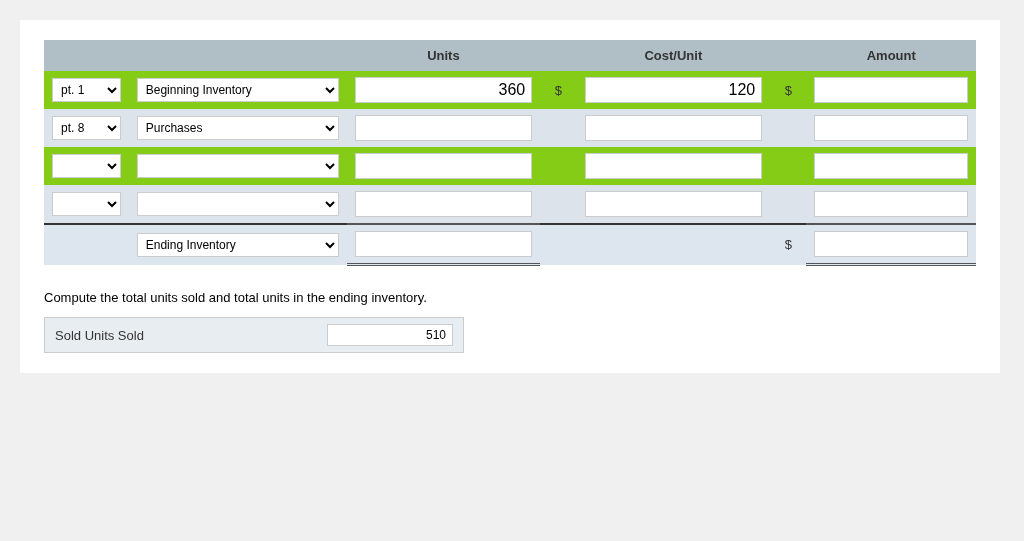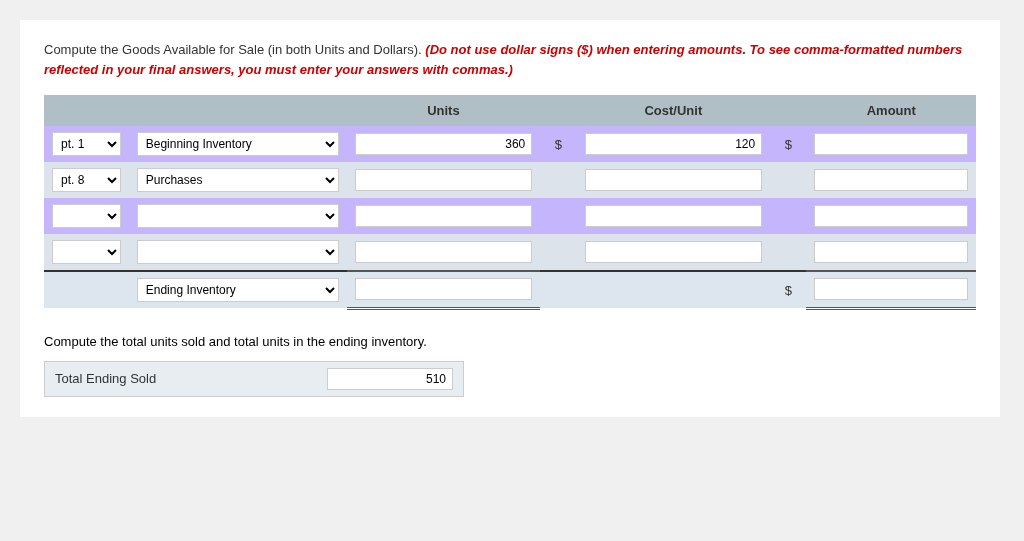--- a/index.html
+++ b/index.html
@@ -37,21 +37,21 @@
       padding: 8px 10px;
       text-align: center;
       font-weight: bold;
       font-size: 13px;
     }
     .inventory-table thead tr th:first-child,
     .inventory-table thead tr th:nth-child(2) {
       background: #b0bec5;
     }
     .inventory-table tbody tr {
-      background: #c4b5fd;
+      background: #84cc16;
     }
     .inventory-table tbody tr:nth-child(even) {
       background: #dde3ea;
     }
     .inventory-table tbody tr.totals-row {
       background: #dde6ef;
     }
     .inventory-table td {
       padding: 6px 8px;
       vertical-align: middle;
@@ -67,21 +67,21 @@
     select {
       border: 1px solid #ccc;
       padding: 3px 4px;
       font-size: 12px;
       background: #fff;
       width: 100%;
     }
     input[type="text"] {
       border: 1px solid #ccc;
       padding: 3px 6px;
-      font-size: 12px;
+      font-size: 16px;
       width: 100%;
       background: #fff;
     }
     .dollar-sign {
       font-weight: normal;
       font-size: 13px;
       color: #333;
     }
 
     
@@ -128,24 +128,20 @@
       width: 100%;
       background: #fff;
       text-align: right;
     }
   </style>
 </head>
 <body>
 
 <div class="container">
 
-  <p class="instructions">
-    <span>Compute the Goods Available for Sale (in both Units and Dollars).</span>
-    <span class="italic-red">(Do not use dollar signs ($) when entering amounts. To see comma-formatted numbers reflected in your final answers, you must enter your answers with commas.)</span>
-  </p>
 
   <table class="inventory-table">
     <thead>
       <tr>
         <th class="col-pt"></th>
         <th class="col-type"></th>
         <th class="col-units">Units</th>
         <th class="col-dollar"></th>
         <th class="col-cost">Cost/Unit</th>
         <th class="col-dollar2"></th>
@@ -312,21 +308,21 @@
           <input type="text" value="" style="">
         </td>
       </tr>
     </tbody>
   </table>
 
   <div class="compute-section">
     <p class="compute-title">Compute the total units sold and total units in the ending inventory.</p>
     <div class="compute-table">
       <div class="compute-row">
-        <span class="compute-label">Total Ending Sold</span>
+        <span class="compute-label">Sold Units Sold</span>
         <div class="compute-input">
           <input type="text" value="510" style="text-align: right;">
         </div>
       </div>
     </div>
   </div>
 
 </div>
 
 </body></html>

